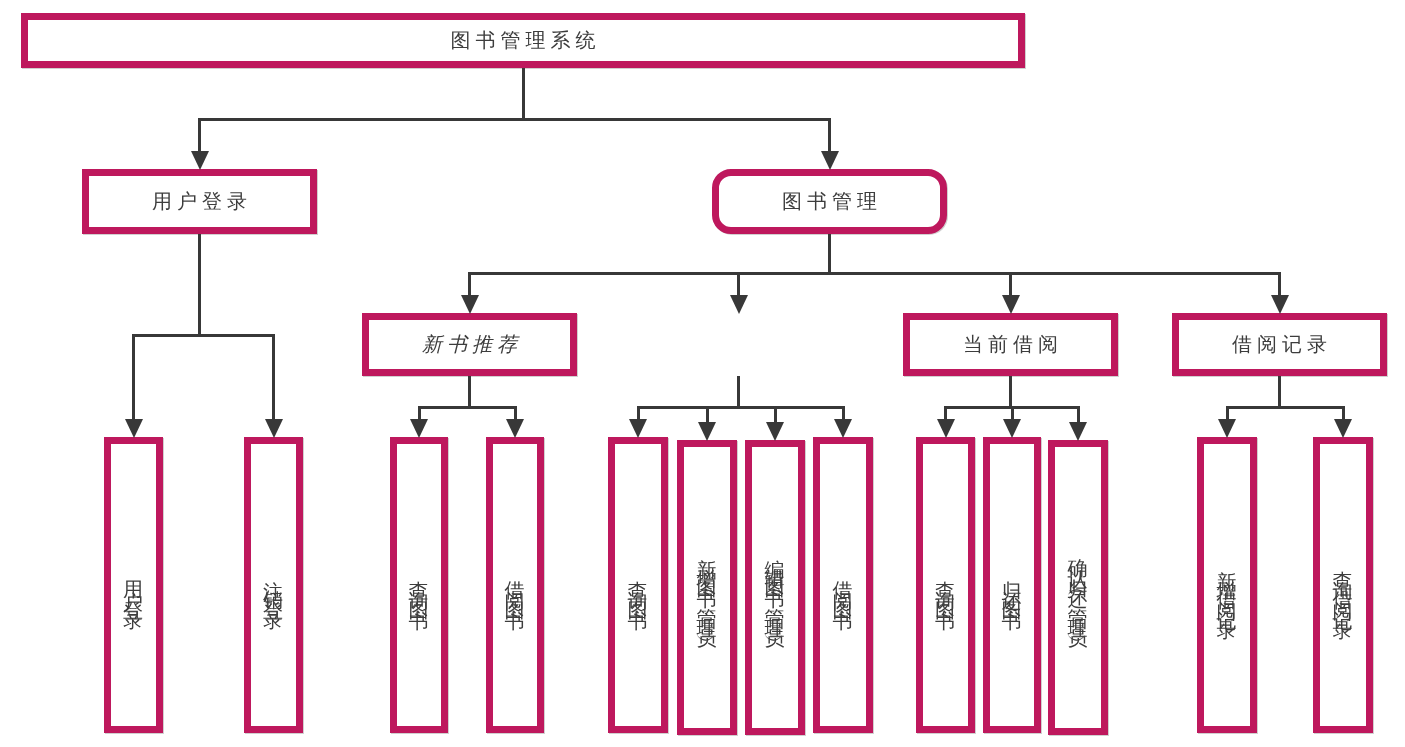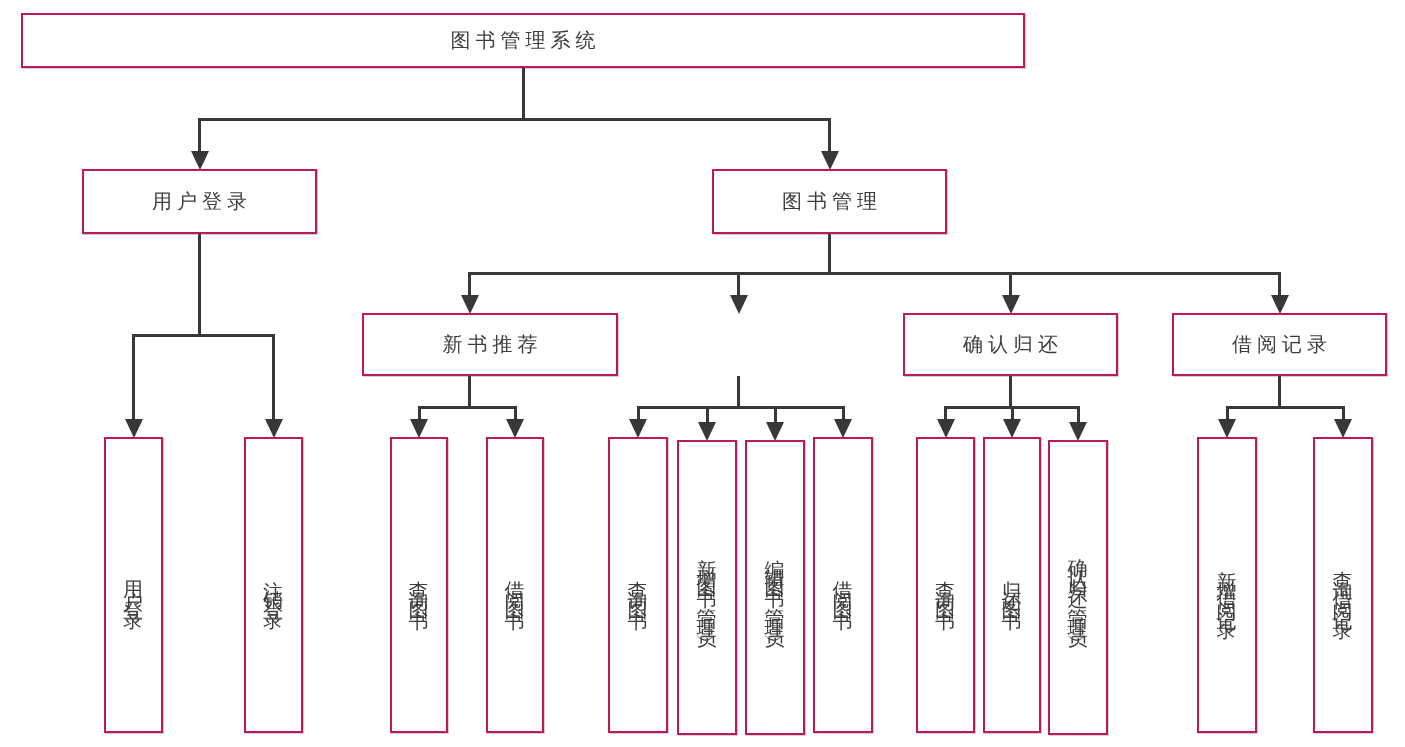--- a/index.html
+++ b/index.html
@@ -11,21 +11,21 @@
   #stage {
     position: relative;
     width: 1405px; height: 747px;
     background: #ffffff;
   }
   #nodes-layer, #connector-layer {
     position: absolute; left: 0; top: 0; width: 100%; height: 100%;
   }
   .node {
     position: absolute;
-    border: 2px solid #be185d;
+    border: 7px solid #be185d;
     background: #ffffff;
     display: flex;
     align-items: center;
     justify-content: center;
     color: #3d3d3d;
     box-shadow: 1px 1px 0 rgba(120,120,120,0.35);
   }
   .node.h .label {
     font-size: 20px;
     letter-spacing: 5px;
@@ -66,28 +66,28 @@
 <body>
 
 <div id="stage">
   <div id="nodes-layer">
       <div class="node h" style="left: 21px; top: 13px; width: 1004px; height: 55px;">
         <span class="label">图书管理系统</span>
       </div>
       <div class="node h" style="left: 82px; top: 169px; width: 235px; height: 65px;">
         <span class="label">用户登录</span>
       </div>
-      <div class="node h" style="left: 712px; top: 169px; width: 235px; height: 65px;">
+      <div class="node h" style="left: 712px; top: 169px; width: 235px; height: 65px; border-radius: 19px;">
         <span class="label">图书管理</span>
       </div>
-      <div class="node h" style="left: 362px; top: 313px; width: 256px; height: 63px;">
+      <div class="node h" style="left: 362px; top: 313px; width: 215px; height: 63px; font-style: italic;">
         <span class="label">新书推荐</span>
       </div>
       <div class="node h" style="left: 903px; top: 313px; width: 215px; height: 63px;">
-        <span class="label">确认归还</span>
+        <span class="label">当前借阅</span>
       </div>
       <div class="node h" style="left: 1172px; top: 313px; width: 215px; height: 63px;">
         <span class="label">借阅记录</span>
       </div>
       <div class="node v" style="left: 104px; top: 437px; width: 59px; height: 296px;">
         <span class="label">用户登录</span>
       </div>
       <div class="node v" style="left: 244px; top: 437px; width: 59px; height: 296px;">
         <span class="label">注销登录</span>
       </div>

